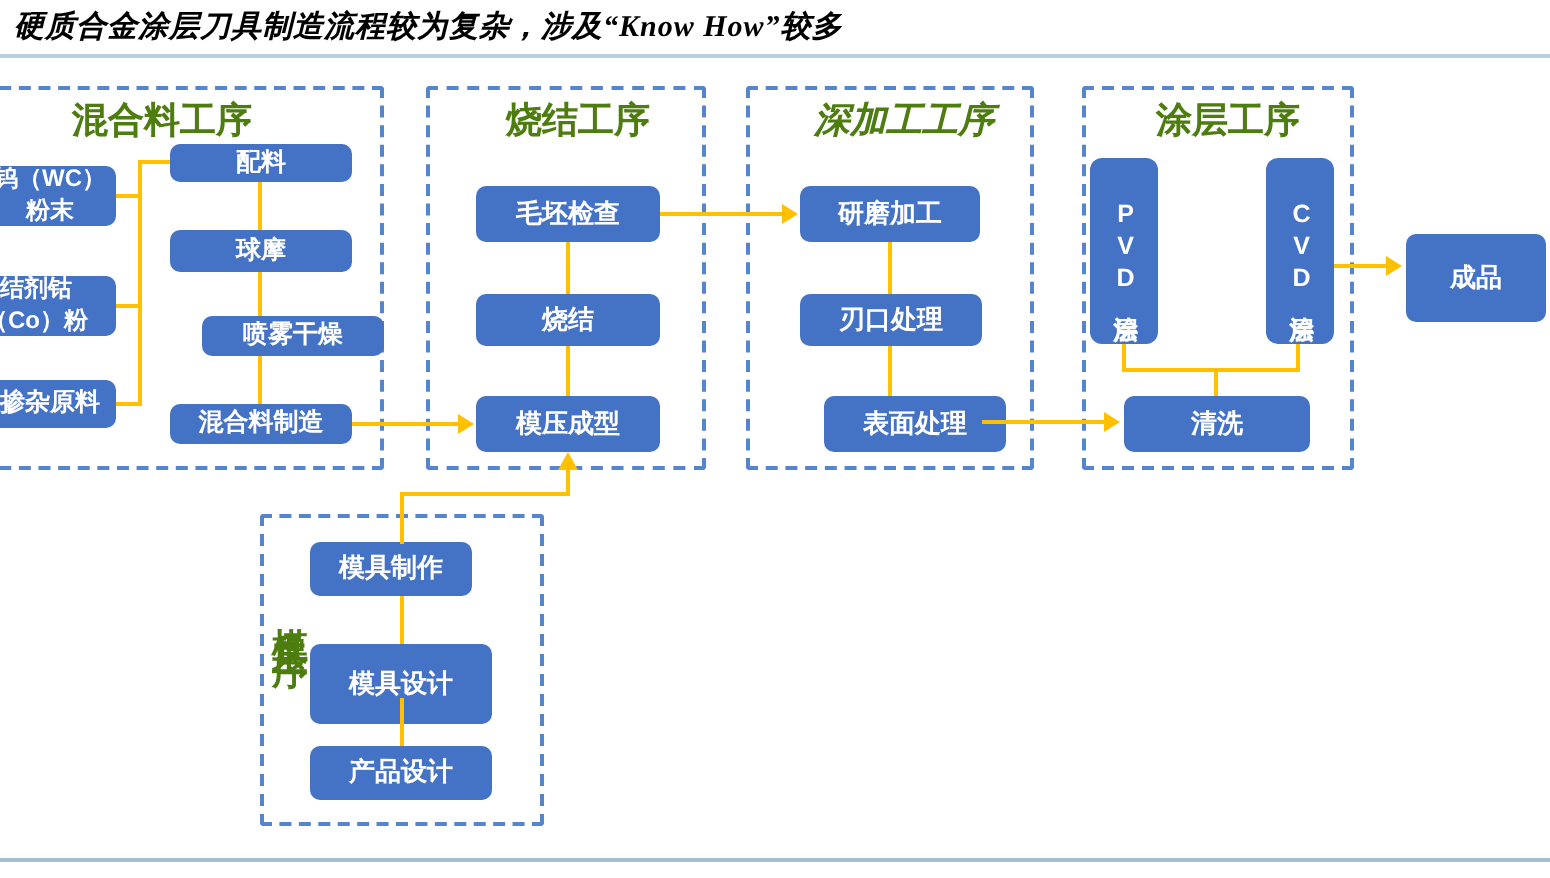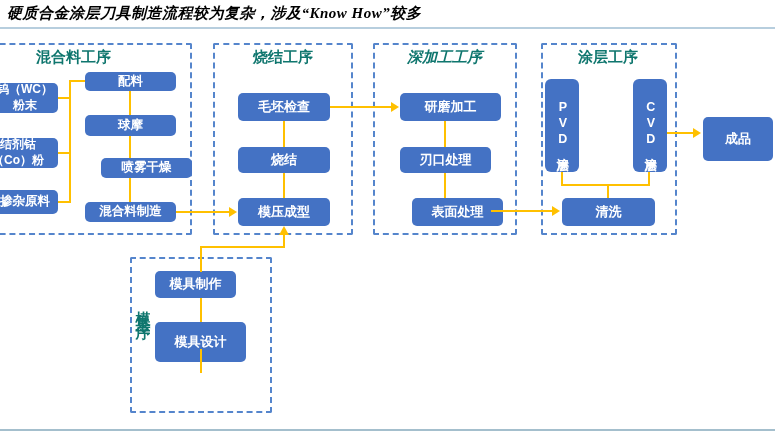--- a/index.html
+++ b/index.html
@@ -10,21 +10,21 @@
   .title{
     position:absolute;left:7px;top:4px;
     font-family:"Liberation Serif","DejaVu Serif",serif;
     font-style:italic;font-weight:700;font-size:15px;color:#000;
     letter-spacing:0.5px;white-space:nowrap;
   }
   .rule{position:absolute;left:0;width:775px;height:2px;}
   .rule.top{top:27px;background:#B7CEDE;}
   .rule.bottom{top:429px;background:#A4BFCD;}
   .grp{position:absolute;border:2px dashed #5585CC;border-radius:2px;box-sizing:border-box;background:transparent;}
-  .gtitle{position:absolute;font-size:15px;font-weight:600;color:#0f766e;white-space:nowrap;}
+  .gtitle{position:absolute;font-size:18px;font-weight:600;color:#4d7c0f;white-space:nowrap;}
   .gtitle.vert{writing-mode:vertical-rl;text-orientation:upright;letter-spacing:4px;}
   .node{
     position:absolute;background:#4472C4;color:#fff;border-radius:5px;
     display:flex;align-items:center;justify-content:center;
     font-size:13px;font-weight:600;text-align:center;line-height:1.25;box-sizing:border-box;
   }
   .node.sm{font-size:12.5px;}
   .node.ml{font-size:12px;white-space:pre-line;line-height:1.3;}
   .node.vert{writing-mode:vertical-rl;text-orientation:upright;letter-spacing:2px;font-size:12.5px;border-radius:6px;}
   .ln{position:absolute;background:#FFC000;}
@@ -60,30 +60,31 @@
 
   <div class="node sm" style="left:85px;top:72px;width:91px;height:19px;">配料</div>
   <div class="node sm" style="left:85px;top:115px;width:91px;height:21px;">球摩</div>
   <div class="node sm" style="left:85px;top:158px;width:91px;height:20px;margin-left:16px;">喷雾干燥</div>
   <div class="node sm" style="left:85px;top:202px;width:91px;height:20px;">混合料制造</div>
 
   <div class="node" style="left:238px;top:93px;width:92px;height:28px;">毛坯检查</div>
   <div class="node" style="left:238px;top:147px;width:92px;height:26px;">烧结</div>
   <div class="node" style="left:238px;top:198px;width:92px;height:28px;">模压成型</div>
 
-  <div class="node" style="left:400px;top:93px;width:101px;height:28px;">研磨加工</div>
+  <div class="node" style="left:400px;top:93px;width:90px;height:28px;">研磨加工</div>
   <div class="node" style="left:400px;top:147px;width:91px;height:26px;">刃口处理</div>
   <div class="node" style="left:412px;top:198px;width:91px;height:28px;">表面处理</div>
 
   <div class="node vert" style="left:545px;top:79px;width:34px;height:93px;">PVD涂层</div>
   <div class="node vert" style="left:633px;top:79px;width:34px;height:93px;">CVD涂层</div>
   <div class="node" style="left:562px;top:198px;width:93px;height:28px;">清洗</div>
 
   <div class="node" style="left:155px;top:271px;width:81px;height:27px;">模具制作</div>
   <div class="node" style="left:155px;top:322px;width:91px;height:40px;">模具设计</div>
+  <div class="node" style="left:155px;top:373px;width:91px;height:27px;">产品设计</div>
 
   <div class="node" style="left:703px;top:117px;width:70px;height:44px;">成品</div>
 
   <div class="ln" style="left:69px;top:80px;width:2px;height:123px;"></div>
   <div class="ln" style="left:58px;top:97px;width:12px;height:2px;"></div>
   <div class="ln" style="left:58px;top:152px;width:12px;height:2px;"></div>
   <div class="ln" style="left:58px;top:201px;width:12px;height:2px;"></div>
   <div class="ln" style="left:69px;top:80px;width:16px;height:2px;"></div>
   <div class="ln" style="left:129px;top:91px;width:2px;height:24px;"></div>
   <div class="ln" style="left:129px;top:136px;width:2px;height:22px;"></div>

